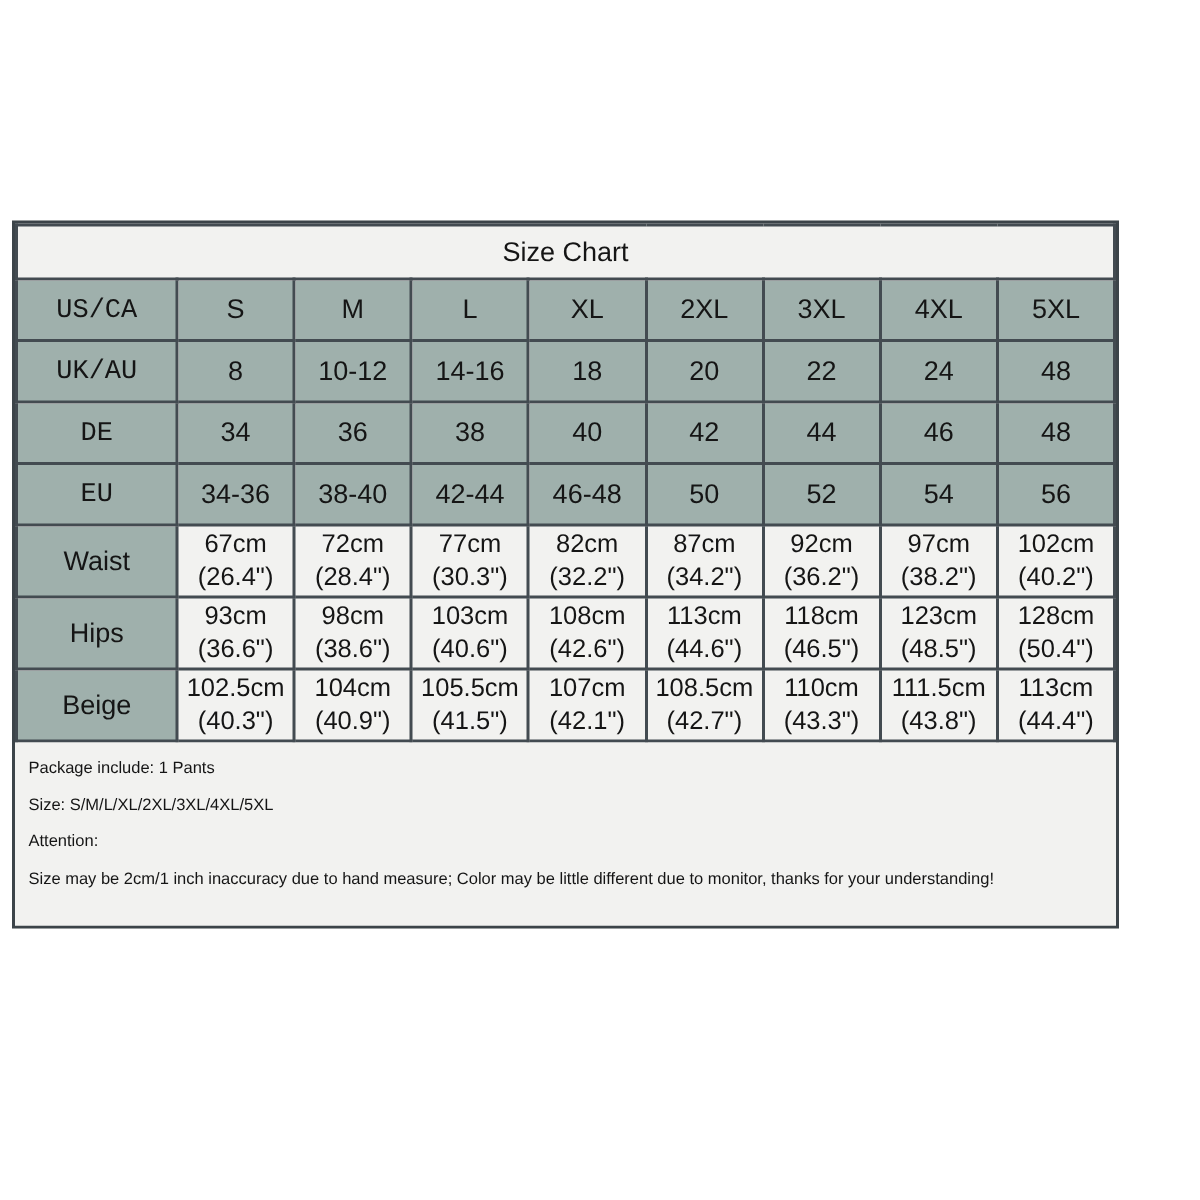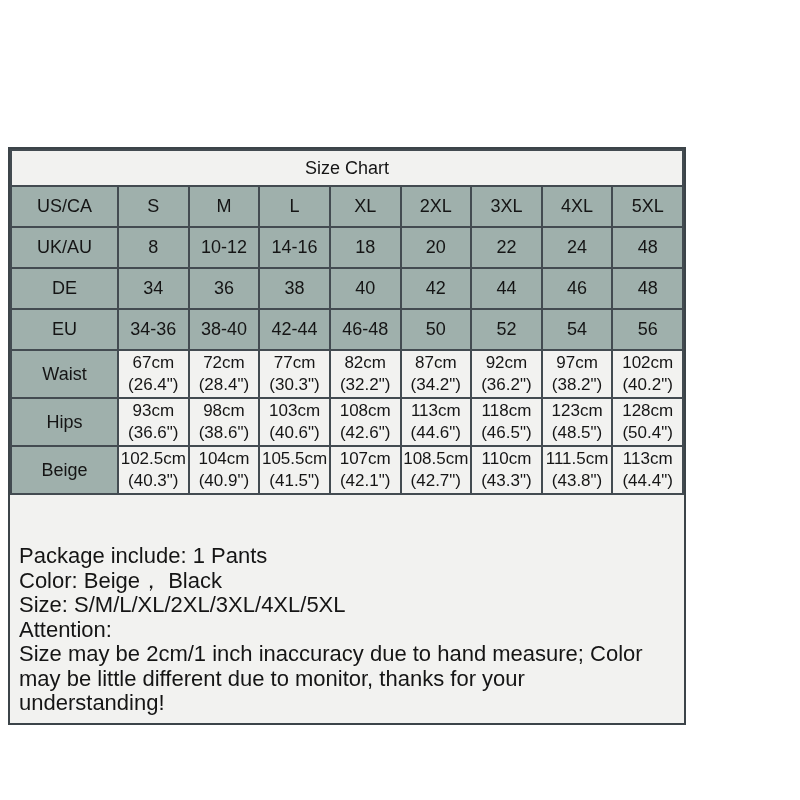--- a/index.html
+++ b/index.html
@@ -8,21 +8,21 @@
     background: #ffffff;
     width: 800px;
     height: 800px;
     font-family: "Liberation Sans", "DejaVu Sans", sans-serif;
     color: #151515;
   }
   .chart-wrap {
     position: absolute;
     left: 8px;
     top: 147px;
-    width: 678px;
+    width: 738px;
     box-sizing: border-box;
     border: 2px solid #3c4449;
     background: #f2f2f0;
   }
   table.size-chart {
     width: 100%;
     border-collapse: collapse;
     table-layout: fixed;
   }
   table.size-chart td {
@@ -40,35 +40,34 @@
   }
   td.label-cell {
     background: #9fb0ac;
     font-size: 18px;
   }
   tr.size td.data-cell {
     background: #9fb0ac;
     height: 39px;
     font-size: 18px;
   }
-  tr.size td.label-cell { height: 39px; }
+  tr.size td.label-cell { height: 39px; font-family: Liberation Mono, monospace; }
   tr.measure td.data-cell {
     background: #f2f2f0;
     height: 46px;
     font-size: 17px;
     line-height: 22px;
     white-space: pre-line;
   }
   tr.measure td.label-cell { height: 46px; }
   .notes {
     background: #f2f2f0;
-    padding: 5px 9px 7px 9px;
-    font-size: 22px;
+    padding: 5px 9px 19px 9px;
+    font-size: 11px;
     line-height: 24.5px;
-    margin-top: 44px;
   }
   .note-line { white-space: normal; }
 </style>
 </head>
 <body>
 
 <div class="chart-wrap">
   <table class="size-chart">
     <colgroup>
       <col style="width:107px">
@@ -183,18 +182,17 @@
 (43.3")</td>
           <td class="data-cell">111.5cm
 (43.8")</td>
           <td class="data-cell">113cm
 (44.4")</td>
         </tr>
       </tbody>
   </table>
   <div class="notes">
       <div class="note-line">Package include: 1 Pants</div>
-      <div class="note-line">Color: Beige， Black</div>
       <div class="note-line">Size: S/M/L/XL/2XL/3XL/4XL/5XL</div>
       <div class="note-line">Attention:</div>
       <div class="note-line">Size may be 2cm/1 inch inaccuracy due to hand measure; Color may be little different due to monitor, thanks for your understanding!</div>
     </div>
 </div>
 
 </body></html>

